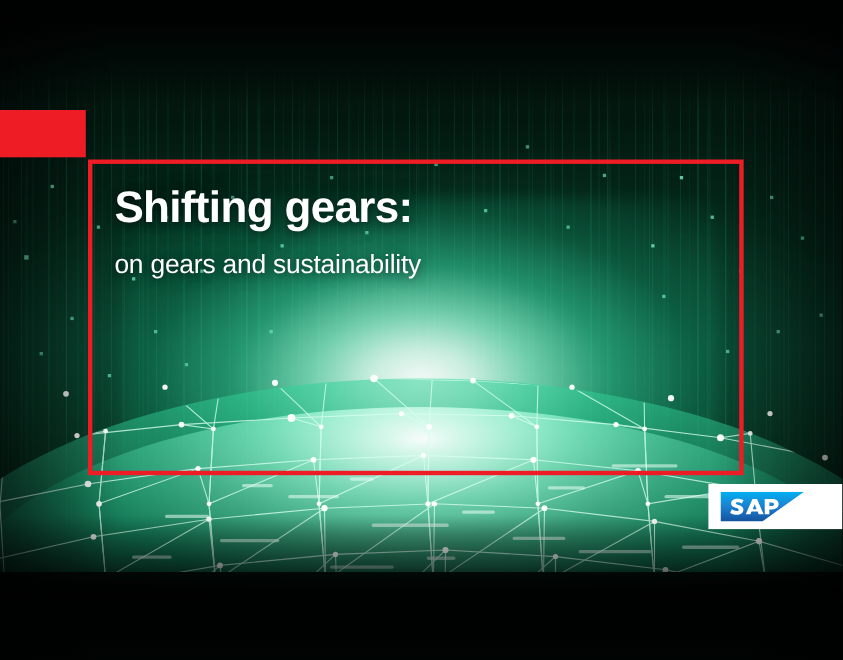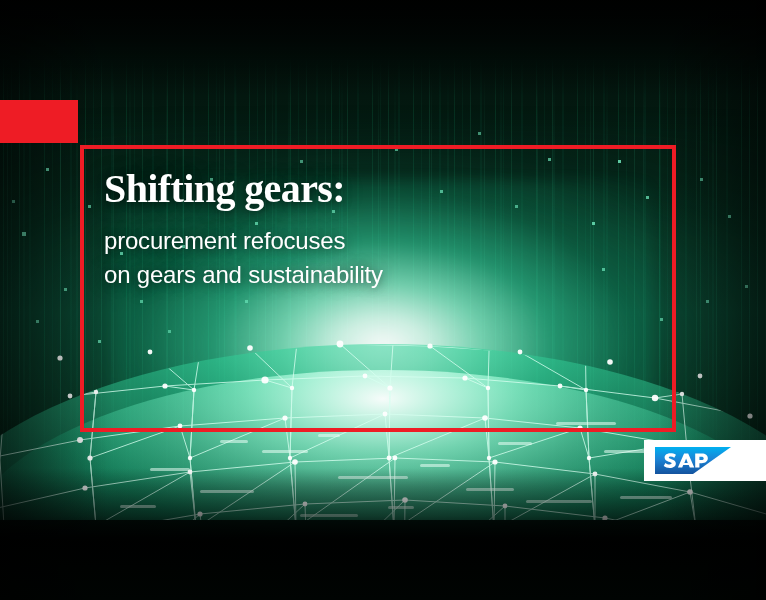--- a/index.html
+++ b/index.html
@@ -177,21 +177,20 @@
   }
   .headline {
     margin: 0;
     font-size: 40px;
     line-height: 1.06;
     font-weight: 700;
     color: #ffffff;
     letter-spacing: -0.6px;
     text-shadow: 0 1px 9px rgba(0,0,0,.55), 0 0 22px rgba(0,0,0,.40);
     font-stretch: condensed;
-    font-family: Liberation Serif, serif;
   }
   .subline {
     margin: 14px 0 0 0;
     font-size: 24px;
     line-height: 1.42;
     font-weight: 400;
     color: #ffffff;
     letter-spacing: -0.2px;
     text-shadow: 0 1px 8px rgba(0,0,0,.5), 0 0 20px rgba(0,0,0,.35);
   }
@@ -411,21 +410,20 @@
 
   <div class="vignette"></div>
   <div class="vignette-sides"></div>
 
   <div class="red-block"></div>
   <div class="red-frame"></div>
 
   <div class="text-block">
     <h1 class="headline">Shifting gears:</h1>
     <p class="subline">
-      <span>procurement refocuses</span>
       <span>on gears and sustainability</span>
     </p>
   </div>
 
   <div class="logo-box">
     <div class="logo-mark">
       <svg width="76" height="27" viewBox="0 0 152 54">
         <defs>
           <linearGradient id="sapGrad" x1="0" y1="0" x2="0" y2="1">
             <stop offset="0%" stop-color="#00b0f0"></stop>

